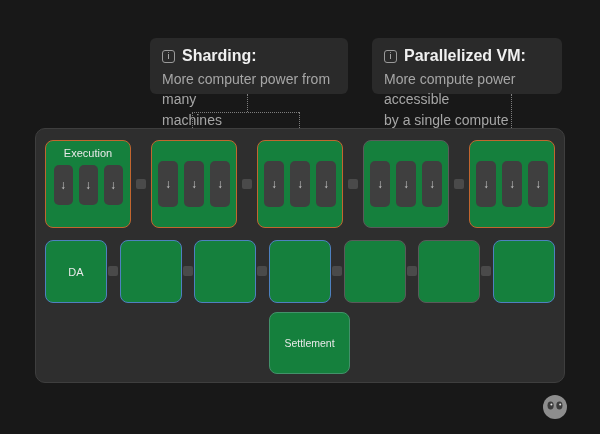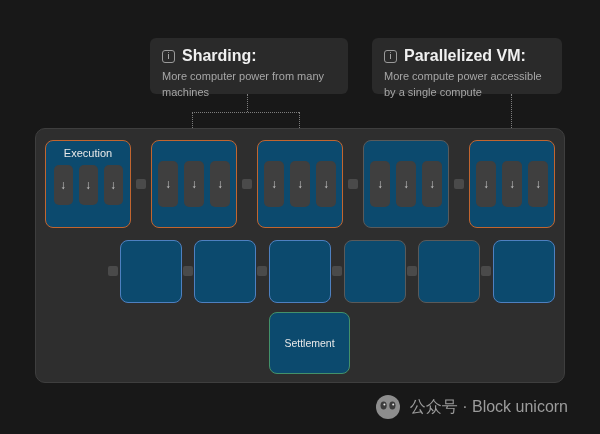--- a/index.html
+++ b/index.html
@@ -15,36 +15,36 @@
     position:absolute; background:#2a2a2a; border-radius:6px;
     padding:9px 12px; box-sizing:border-box;
   }
   .tt-head { display:flex; align-items:center; gap:7px; margin-bottom:4px; }
   .info-icon {
     width:13px; height:13px; border:1px solid #9a9a9a; border-radius:3px;
     color:#c2c2c2; font-size:9px; line-height:1;
     display:flex; align-items:center; justify-content:center; box-sizing:border-box;
   }
   .tt-title { color:#f0f0f0; font-size:16px; font-weight:600; }
-  .tt-body  { color:#a6a6a6; font-size:11px; line-height:1.45; white-space:pre-line; }
+  .tt-body  { color:#a6a6a6; font-size:14px; line-height:1.45; white-space:pre-line; }
 
   
   .dotted-v { position:absolute; width:0; border-left:1px dotted #7d7d7d; }
   .dotted-h { position:absolute; height:0; border-top:1px dotted #7d7d7d; }
 
   
   .panel {
     position:absolute; left:35px; top:128px; width:530px; height:255px;
     background:#2e2e2e; border:1px solid #3e3e3e; border-radius:10px;
     box-sizing:border-box;
   }
 
   
   .box {
-    position:absolute; background:#0c4a6e; border:1px solid #5a5a5a;
+    position:absolute; background:#15803d; border:1px solid #5a5a5a;
     border-radius:8px; box-sizing:border-box;
     display:flex; align-items:center; justify-content:center;
   }
   .box.orange { border-color: var(--orange, #c2652f); }
   .box.blue   { border-color: var(--blue, #4e80c0); }
   .box.green  { border-color: var(--green, #43916a); }
   .box.gray   { border-color:#5a5a5a; }
 
   .r1 { top:140px; width:86px; height:88px; }
   .r2 { top:240px; width:62px; height:63px; }
@@ -146,20 +146,23 @@
       <div class="tile">↓</div>
       <div class="tile">↓</div>
     </div>
   </div>
 
   <div class="connector" style="left:136px; top:179px;"></div>
   <div class="connector" style="left:242px; top:179px;"></div>
   <div class="connector" style="left:348px; top:179px;"></div>
   <div class="connector" style="left:454px; top:179px;"></div>
 
+  <div class="box blue r2" style="left:45px;">
+    <span class="node-label">DA</span>
+  </div>
   <div class="box blue r2" style="left:120px;"></div>
   <div class="box blue r2" style="left:194px;"></div>
   <div class="box blue r2" style="left:269px;"></div>
   <div class="box gray r2" style="left:344px;"></div>
   <div class="box gray r2" style="left:418px;"></div>
   <div class="box blue r2" style="left:493px;"></div>
 
   <div class="connector" style="left:108px; top:266px;"></div>
   <div class="connector" style="left:183px; top:266px;"></div>
   <div class="connector" style="left:257px; top:266px;"></div>
@@ -174,16 +177,15 @@
   <div class="watermark">
     <span style="display:flex;">
       <svg width="26" height="26" viewBox="0 0 26 26">
         <circle cx="13" cy="13" r="12" fill="#8d8d8d"></circle>
         <ellipse cx="8.6" cy="11.5" rx="3.1" ry="4" fill="#3b3b3b"></ellipse>
         <ellipse cx="17.4" cy="11.5" rx="3.1" ry="4" fill="#3b3b3b"></ellipse>
         <circle cx="9.4" cy="10.4" r="1" fill="#e8e8e8"></circle>
         <circle cx="18.2" cy="10.4" r="1" fill="#e8e8e8"></circle>
       </svg>
     </span>
-    <span class="watermark-text">公众号 · Block unicorn</span>
   </div>
 
 </div>
 
 </body></html>

